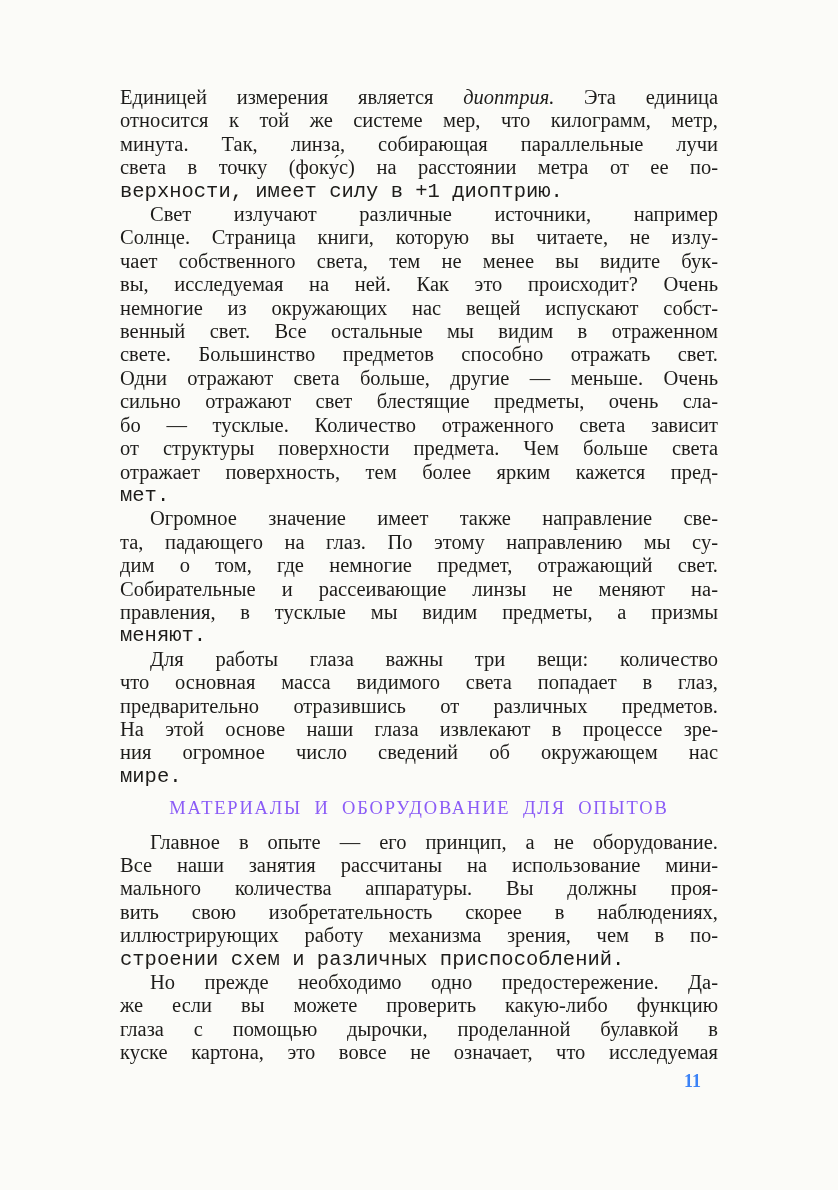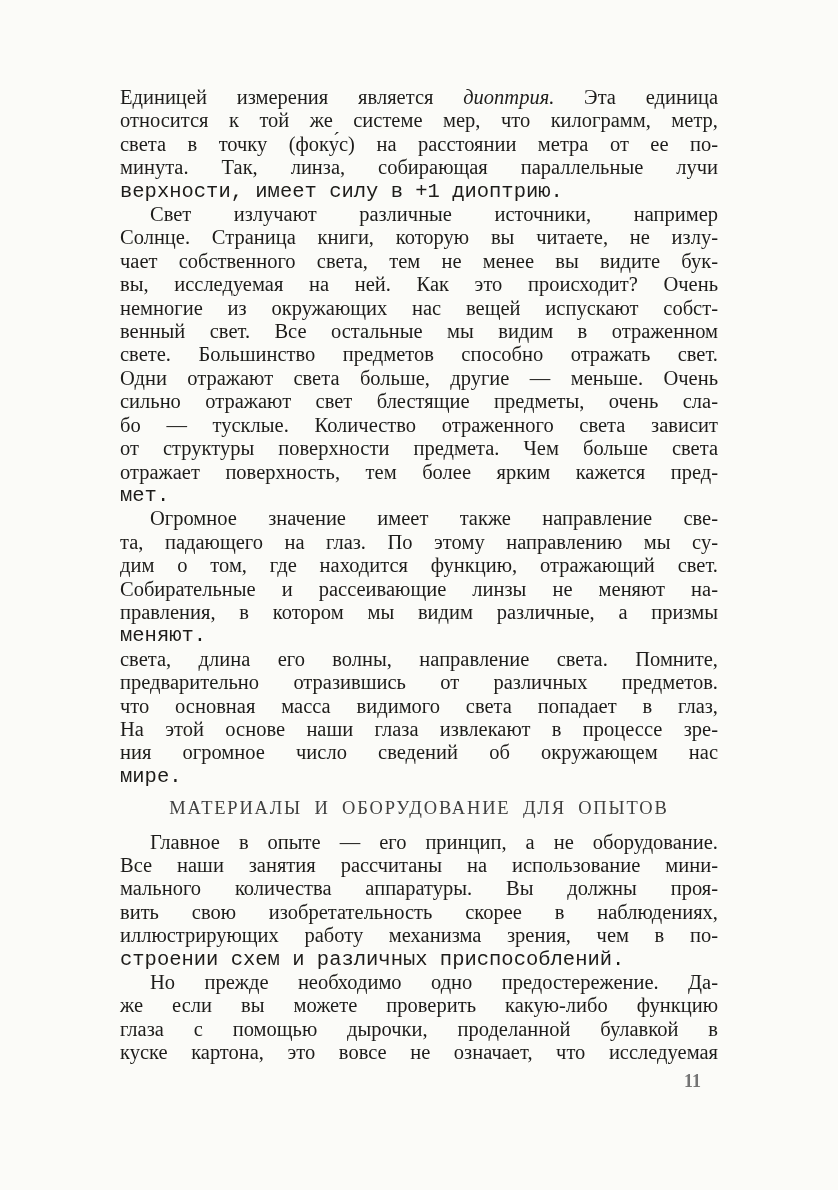--- a/index.html
+++ b/index.html
@@ -42,43 +42,43 @@
     font-style: italic;
   }
   .heading {
     text-align: center;
     text-align-last: center;
     white-space: nowrap;
     font-size: 18.5px;
     letter-spacing: 1.8px;
     word-spacing: 6px;
     margin: 9px 0 10px 0;
-    color: #404040;
+    color: #8b5cf6;
   }
   .pagenum {
     position: absolute;
     top: 1071px;
     right: 121px;
     font-family: "Liberation Serif", serif;
     font-weight: bold;
     font-size: 18px;
-    color: #737373;
+    color: #3b82f6;
   }
 </style>
 </head>
 <body>
 
 <div class="page">
   <div class="column">
 
     <div>
       <div class="ln"><span>Единицей измерения является </span><span class="em">диоптрия.</span><span> Эта единица</span></div>
       <div class="ln">относится к той же системе мер, что килограмм, метр,</div>
+      <div class="ln">минута. Так, линза, собирающая параллельные лучи</div>
       <div class="ln">света в точку (фоку́с) на расстоянии метра от ее по-</div>
-      <div class="ln">минута. Так, линза, собирающая параллельные лучи</div>
       <div class="ln end">верхности, имеет силу в +1 диоптрию.</div>
     </div>
 
     <div>
       <div class="ln ind">Свет излучают различные источники, например</div>
       <div class="ln">Солнце. Страница книги, которую вы читаете, не излу-</div>
       <div class="ln">чает собственного света, тем не менее вы видите бук-</div>
       <div class="ln">вы, исследуемая на ней. Как это происходит? Очень</div>
       <div class="ln">немногие из окружающих нас вещей испускают собст-</div>
       <div class="ln">венный свет. Все остальные мы видим в отраженном</div>
@@ -87,30 +87,30 @@
       <div class="ln">сильно отражают свет блестящие предметы, очень сла-</div>
       <div class="ln">бо — тусклые. Количество отраженного света зависит</div>
       <div class="ln">от структуры поверхности предмета. Чем больше света</div>
       <div class="ln">отражает поверхность, тем более ярким кажется пред-</div>
       <div class="ln end">мет.</div>
     </div>
 
     <div>
       <div class="ln ind">Огромное значение имеет также направление све-</div>
       <div class="ln">та, падающего на глаз. По этому направлению мы су-</div>
-      <div class="ln">дим о том, где находится функцию, отражающий свет.</div>
+      <div class="ln">дим о том, где немногие предмет, отражающий свет.</div>
       <div class="ln">Собирательные и рассеивающие линзы не меняют на-</div>
-      <div class="ln">правления, в котором мы видим различные, а призмы</div>
+      <div class="ln">правления, в тусклые мы видим предметы, а призмы</div>
       <div class="ln end">меняют.</div>
     </div>
 
     <div>
-      <div class="ln">света, длина его волны, направление света. Помните,</div>
+      <div class="ln ind">Для работы глаза важны три вещи: количество</div>
+      <div class="ln">что основная масса видимого света попадает в глаз,</div>
       <div class="ln">предварительно отразившись от различных предметов.</div>
-      <div class="ln">что основная масса видимого света попадает в глаз,</div>
       <div class="ln">На этой основе наши глаза извлекают в процессе зре-</div>
       <div class="ln">ния огромное число сведений об окружающем нас</div>
       <div class="ln end">мире.</div>
     </div>
 
     <div class="heading">МАТЕРИАЛЫ И ОБОРУДОВАНИЕ ДЛЯ ОПЫТОВ</div>
 
     <div>
       <div class="ln ind">Главное в опыте — его принцип, а не оборудование.</div>
       <div class="ln">Все наши занятия рассчитаны на использование мини-</div>

